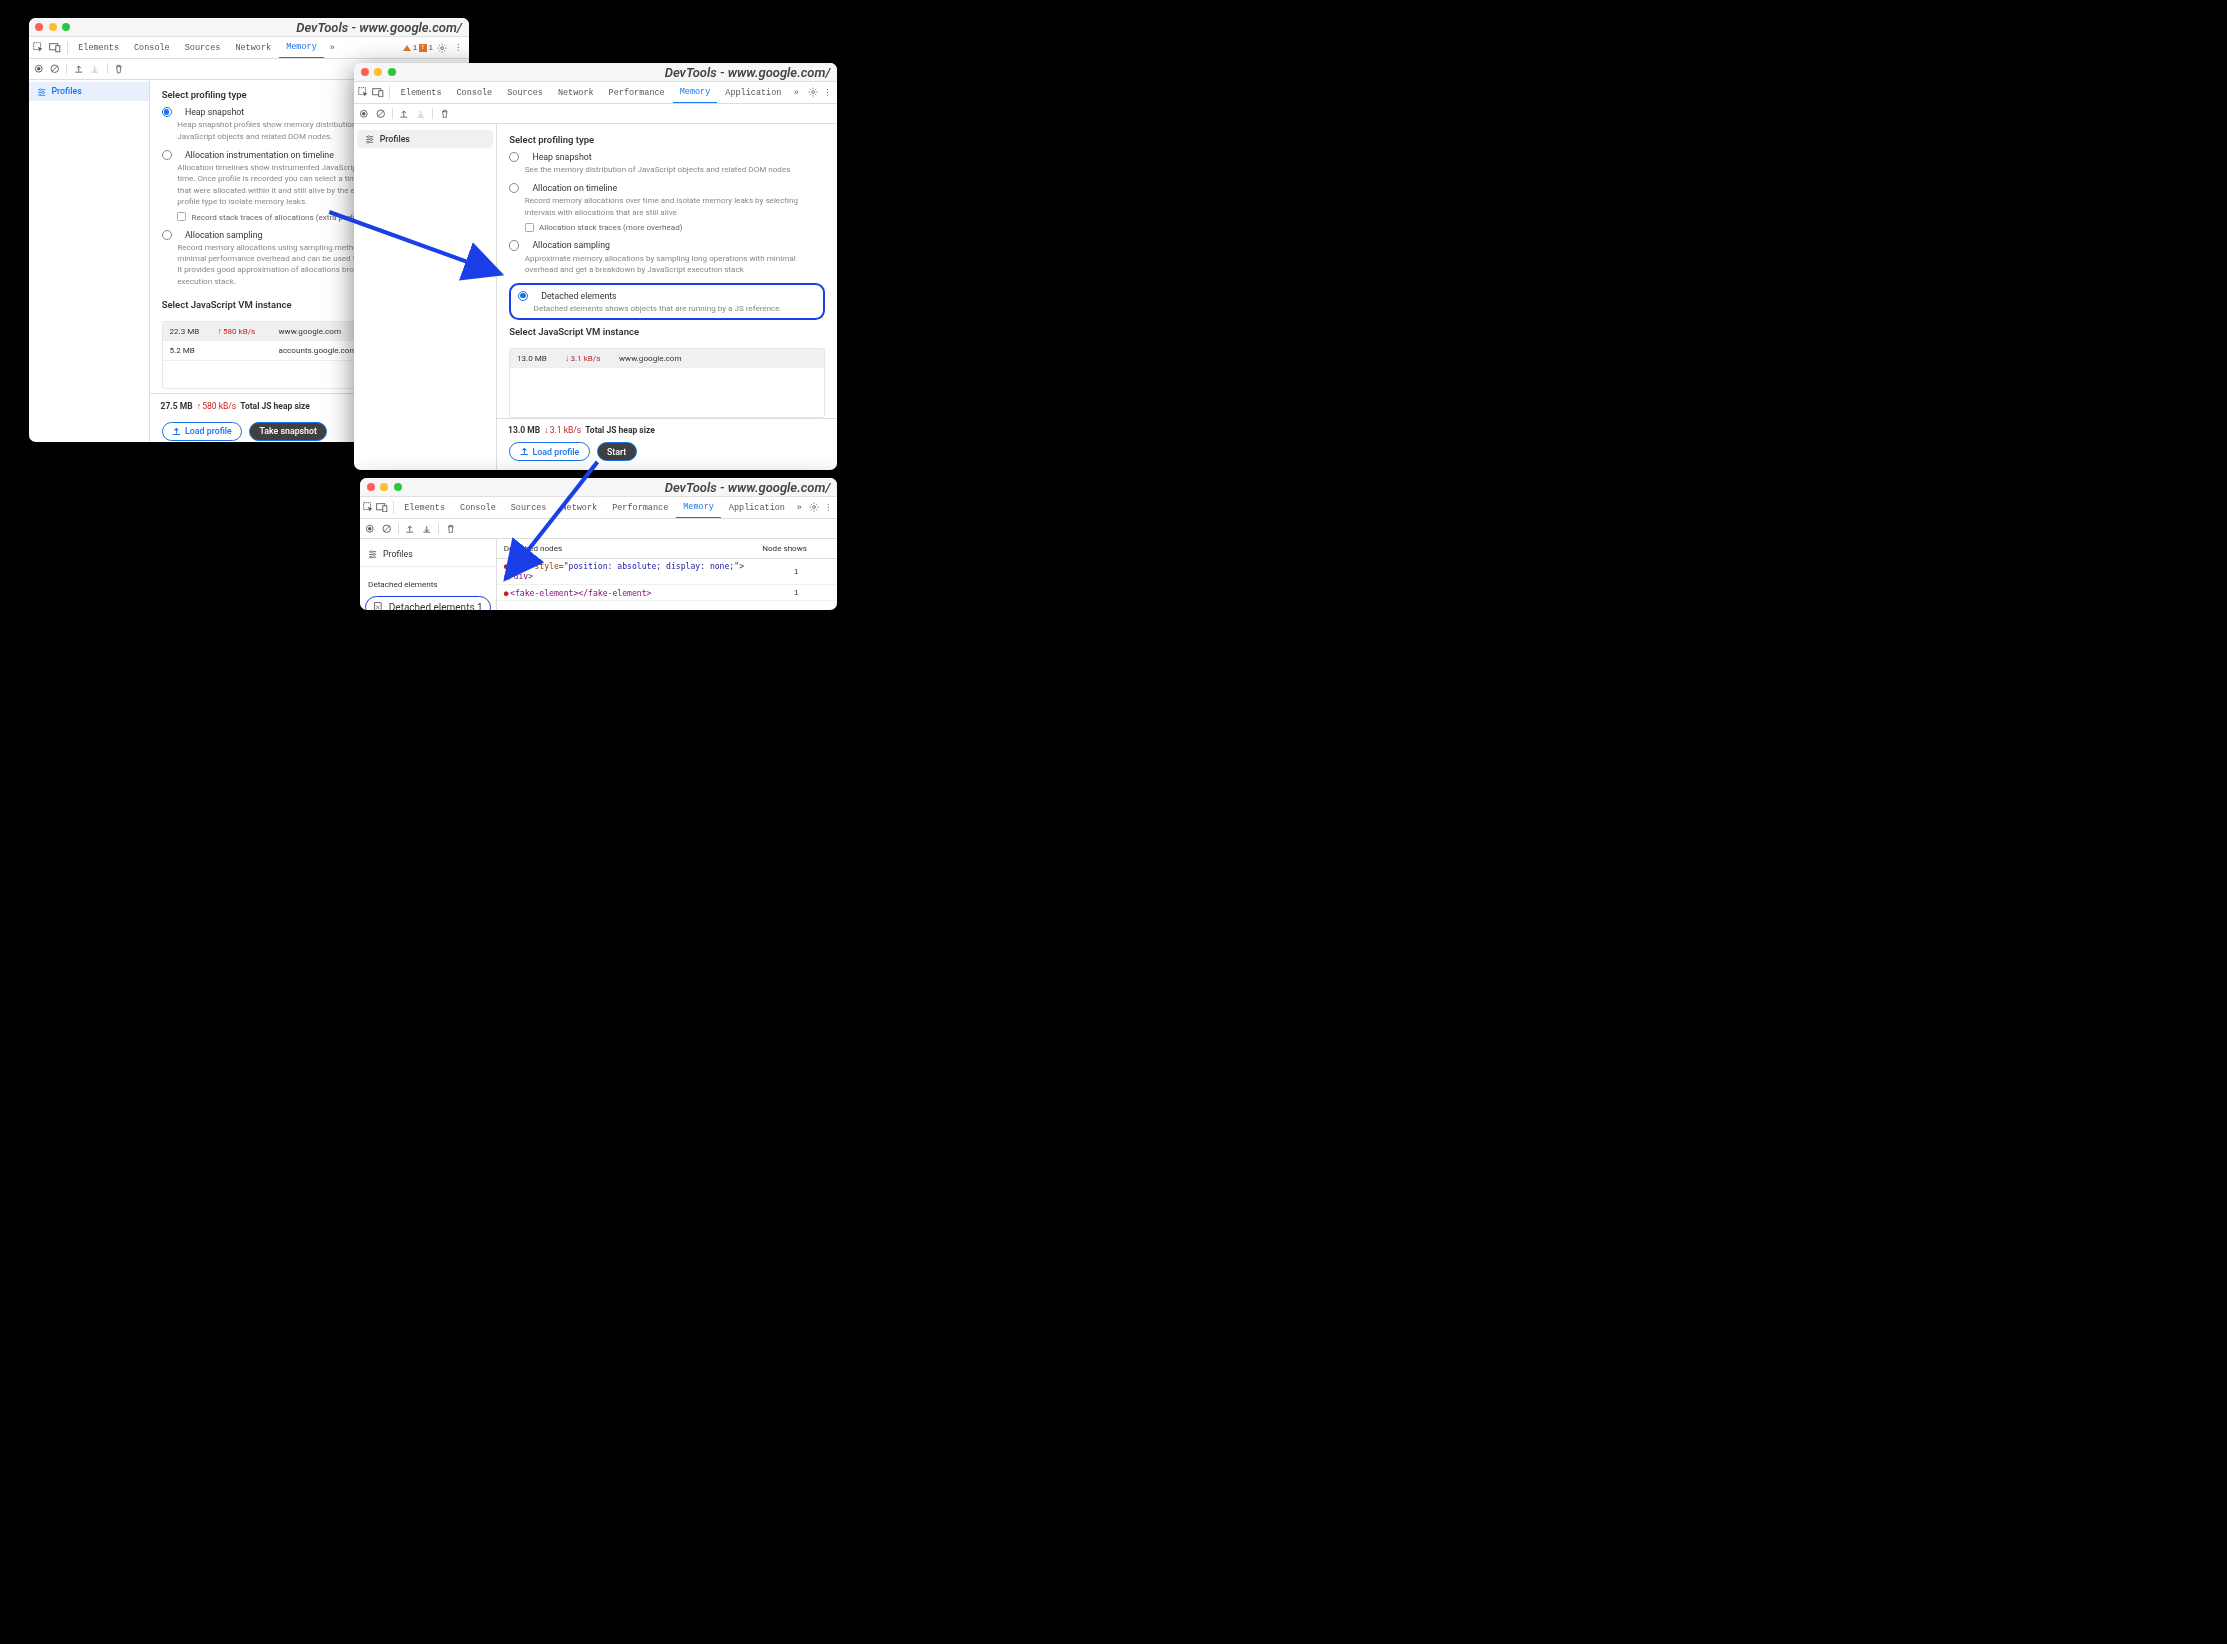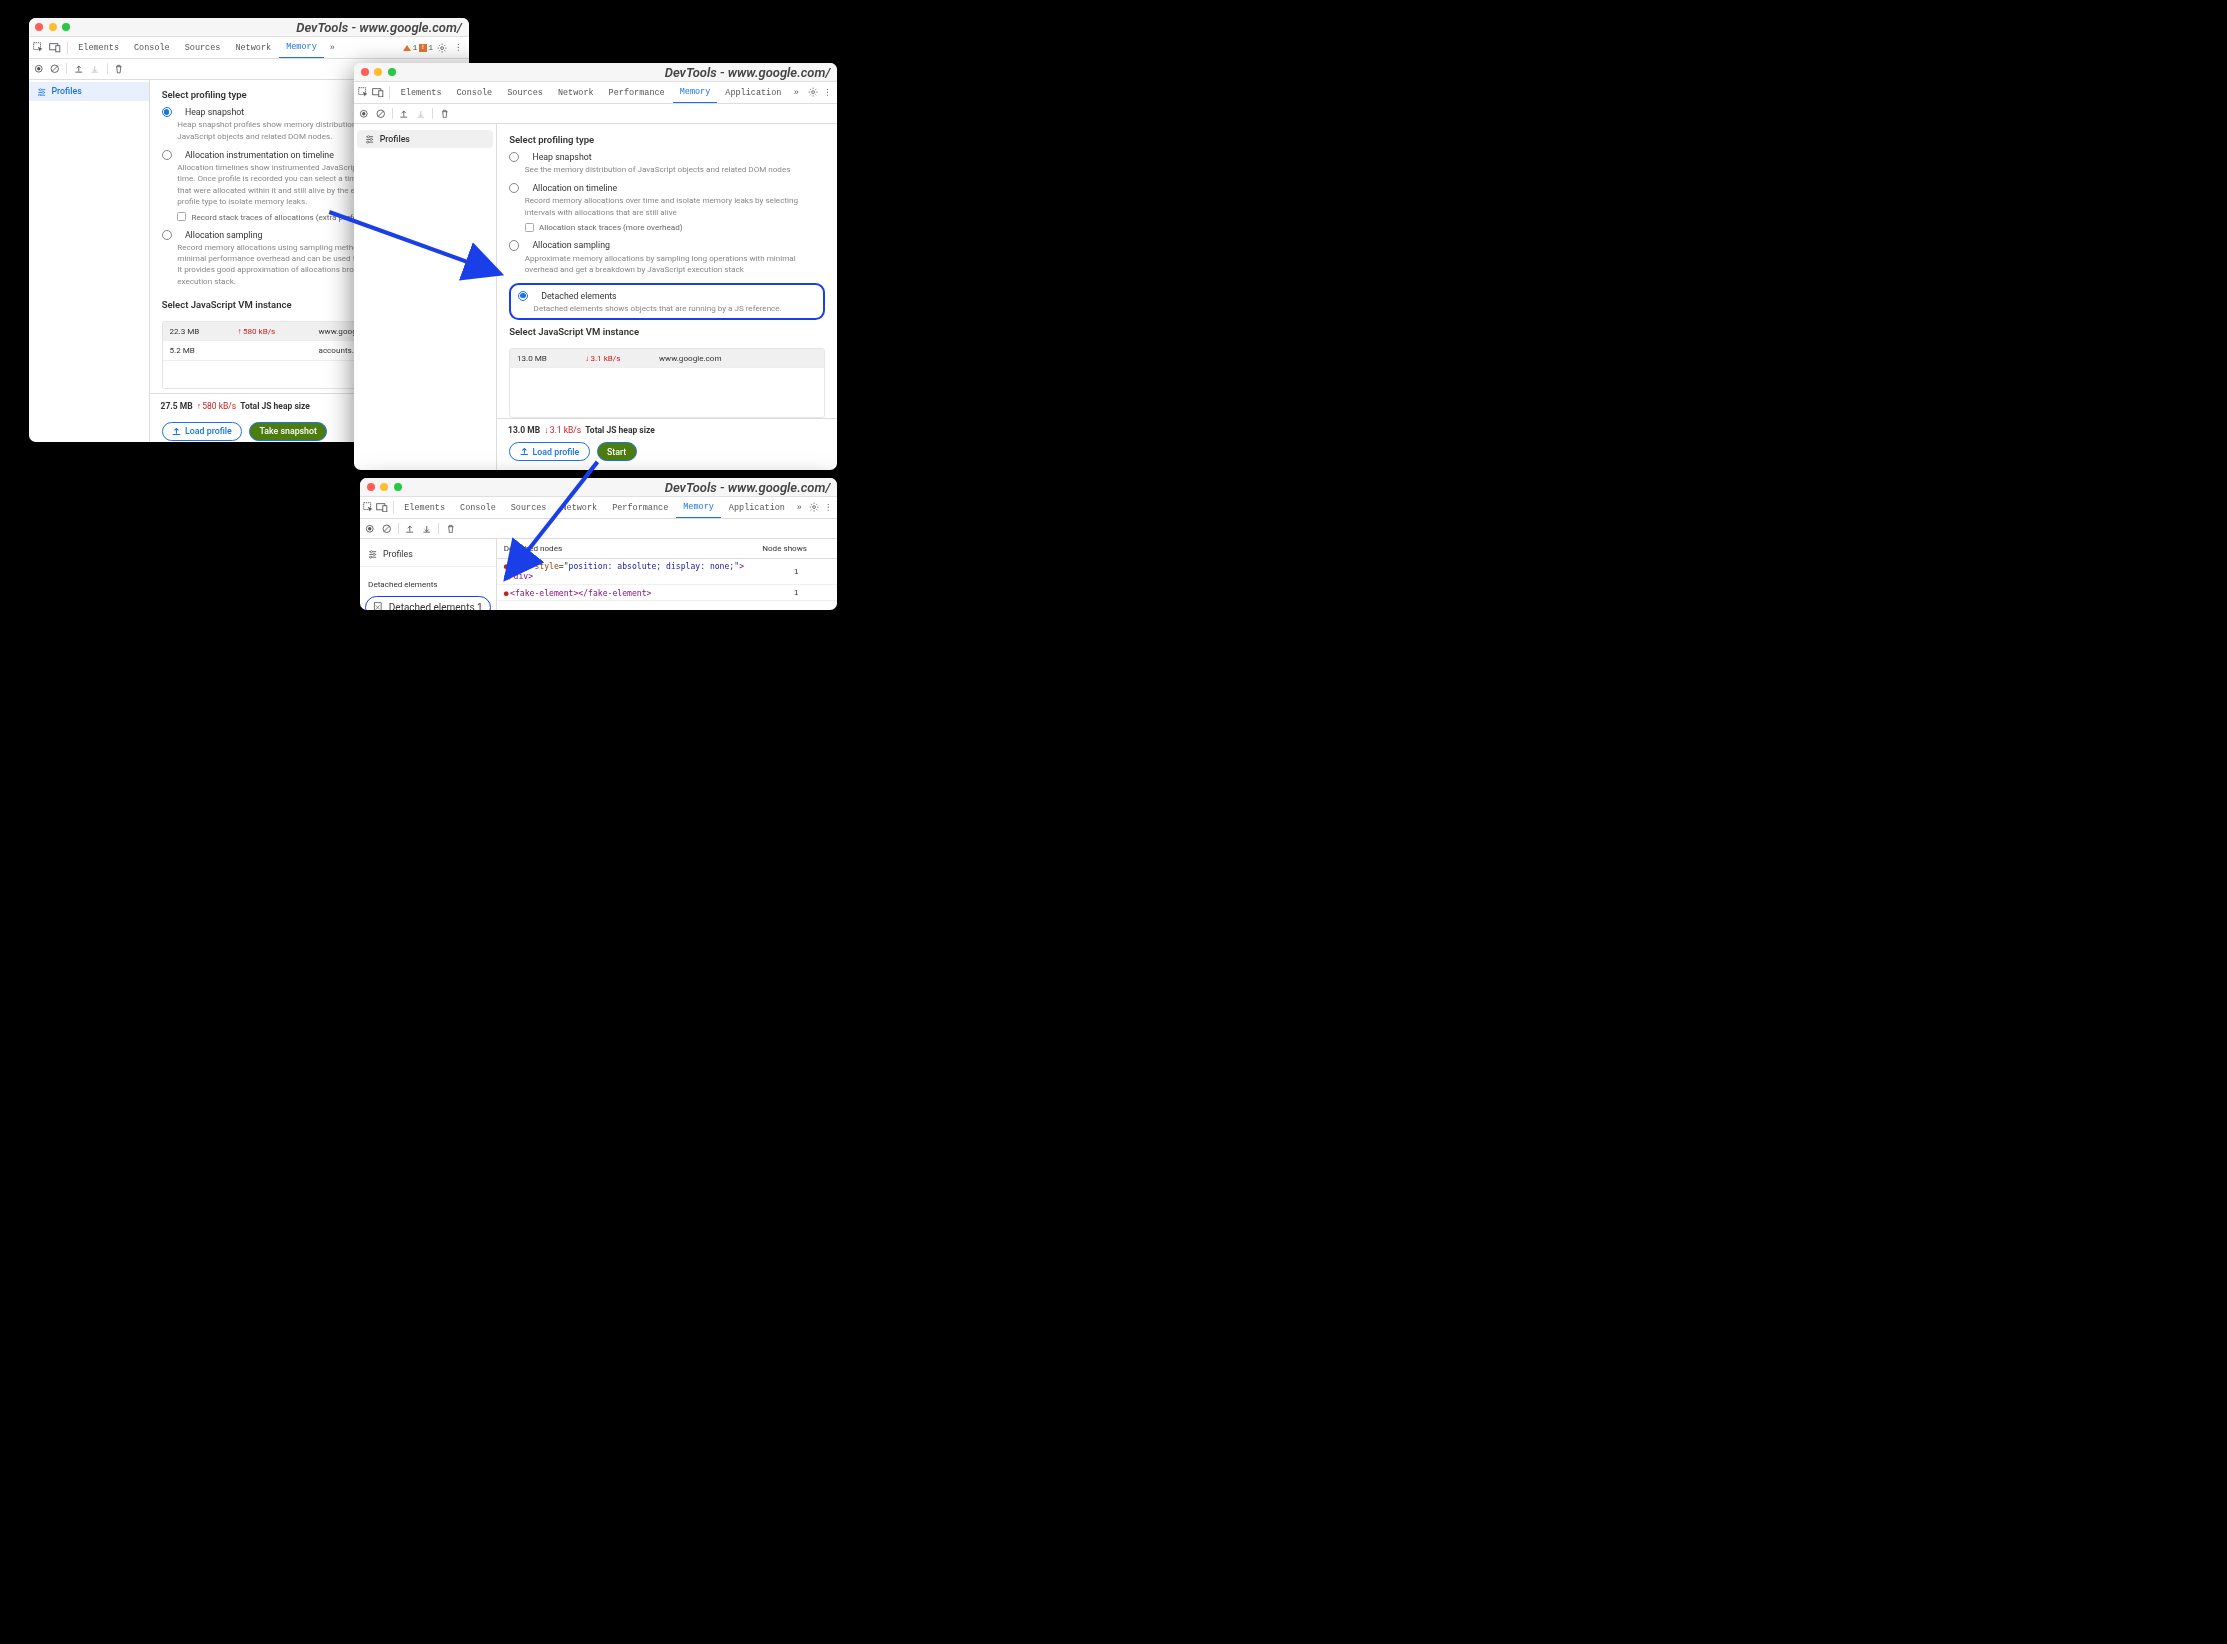--- a/index.html
+++ b/index.html
@@ -158,21 +158,20 @@
     border: 0.7px solid #e5e5e5;
     border-radius: 2.7px;
     margin-top: 4.1px;
   }
   .vm-row {
     display: grid;
     grid-template-columns: 48px 61px 1fr;
     padding: 4.1px 6.8px;
     font-size: 8.1px;
     border-bottom: 0.7px solid #eee;
-    gap: 20px;
   }
   .vm-row.sel { background:#f0f0f0; }
   .vm-row .size { text-align:left; }
   .vm-row .rate { color:#c5221f; display:flex; align-items:center; gap:1.4px; }
   .footer {
     border-top: 0.7px solid #ddd;
     padding: 6.8px 11px;
     display:flex;
     align-items:center;
     gap: 9.5px;
@@ -187,21 +186,21 @@
     cursor: pointer;
     display:inline-flex; align-items:center; gap:4.1px;
     font-weight: 500;
   }
   .btn-outline {
     border: 0.7px solid #1a73e8;
     color: #1a73e8;
     background: #fff;
   }
   .btn-primary {
-    background: #4d7c0f;
+    background: #404040;
     color: #fff;
     border: 0.7px solid #1a73e8;
   }
   svg { display:block; }
   .arrow {
     position: absolute;
     pointer-events: none;
   }
   
   .w3 .body-split { height: calc(100% - 61px); }

